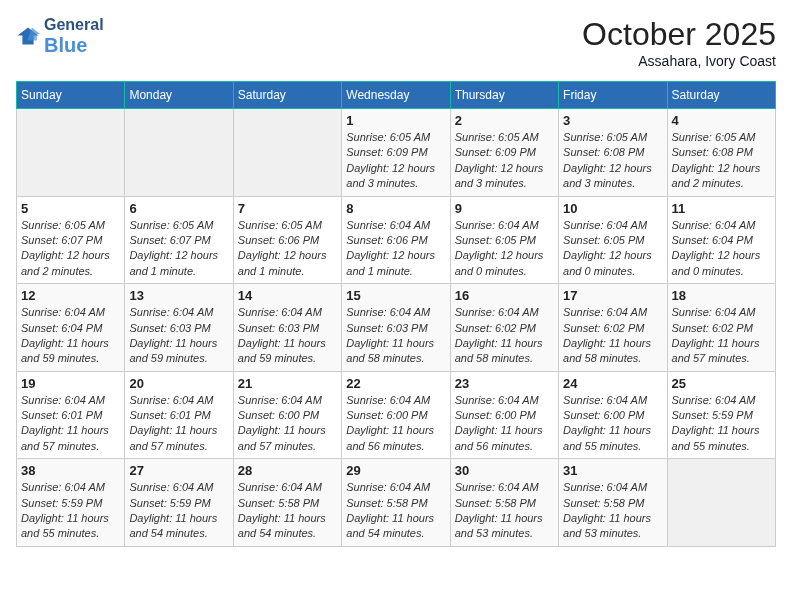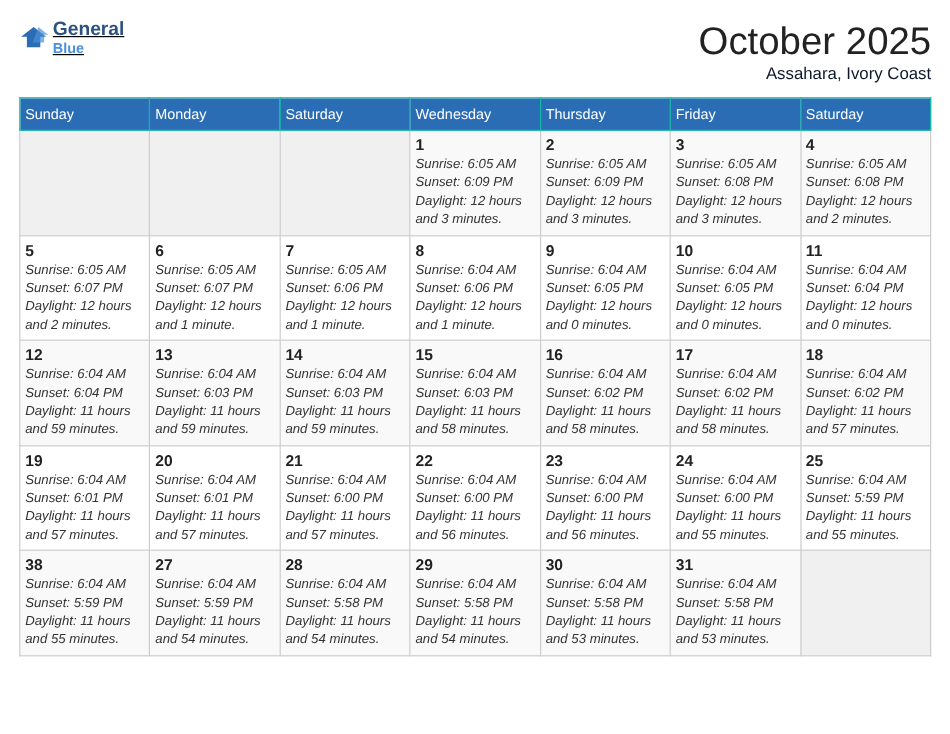--- a/index.html
+++ b/index.html
@@ -13,21 +13,20 @@
     .header {
       display: flex;
       justify-content: space-between;
       align-items: flex-start;
       margin-bottom: 12px;
     }
     .logo {
       display: flex;
       align-items: center;
       gap: 4px;
-      text-decoration: underline;
     }
     .logo-icon {
       width: 24px;
       height: 20px;
     }
     .title-section {
       text-align: right;
       margin-left: 43px;
     }
     .month-title {
@@ -84,21 +83,21 @@
 <body>
 
 <div class="header">
   <div class="logo">
     <svg class="logo-icon" viewBox="0 0 30 25">
       <polygon points="15,2 28,12 22,12 22,23 8,23 8,12 2,12" fill="#2a6db5"></polygon>
       <polygon points="20,2 30,10 26,10 26,18 14,18" fill="#4a90d9" opacity="0.7"></polygon>
     </svg>
     <div>
       <div style="font-size:16px;font-weight:bold;color:#2c5282;line-height:1.1;">General</div>
-      <div style="font-size:12px;font-weight:bold;color:#4a90d9;line-height:1.1;">Blue</div>
+      <div style="font-size:20px;font-weight:bold;color:#4a90d9;line-height:1.1;">Blue</div>
     </div>
   </div>
   <div class="title-section">
     <div class="month-title">October 2025</div>
     <div class="location">Assahara, Ivory Coast</div>
   </div>
 </div>
 
 <table>
   <thead>

